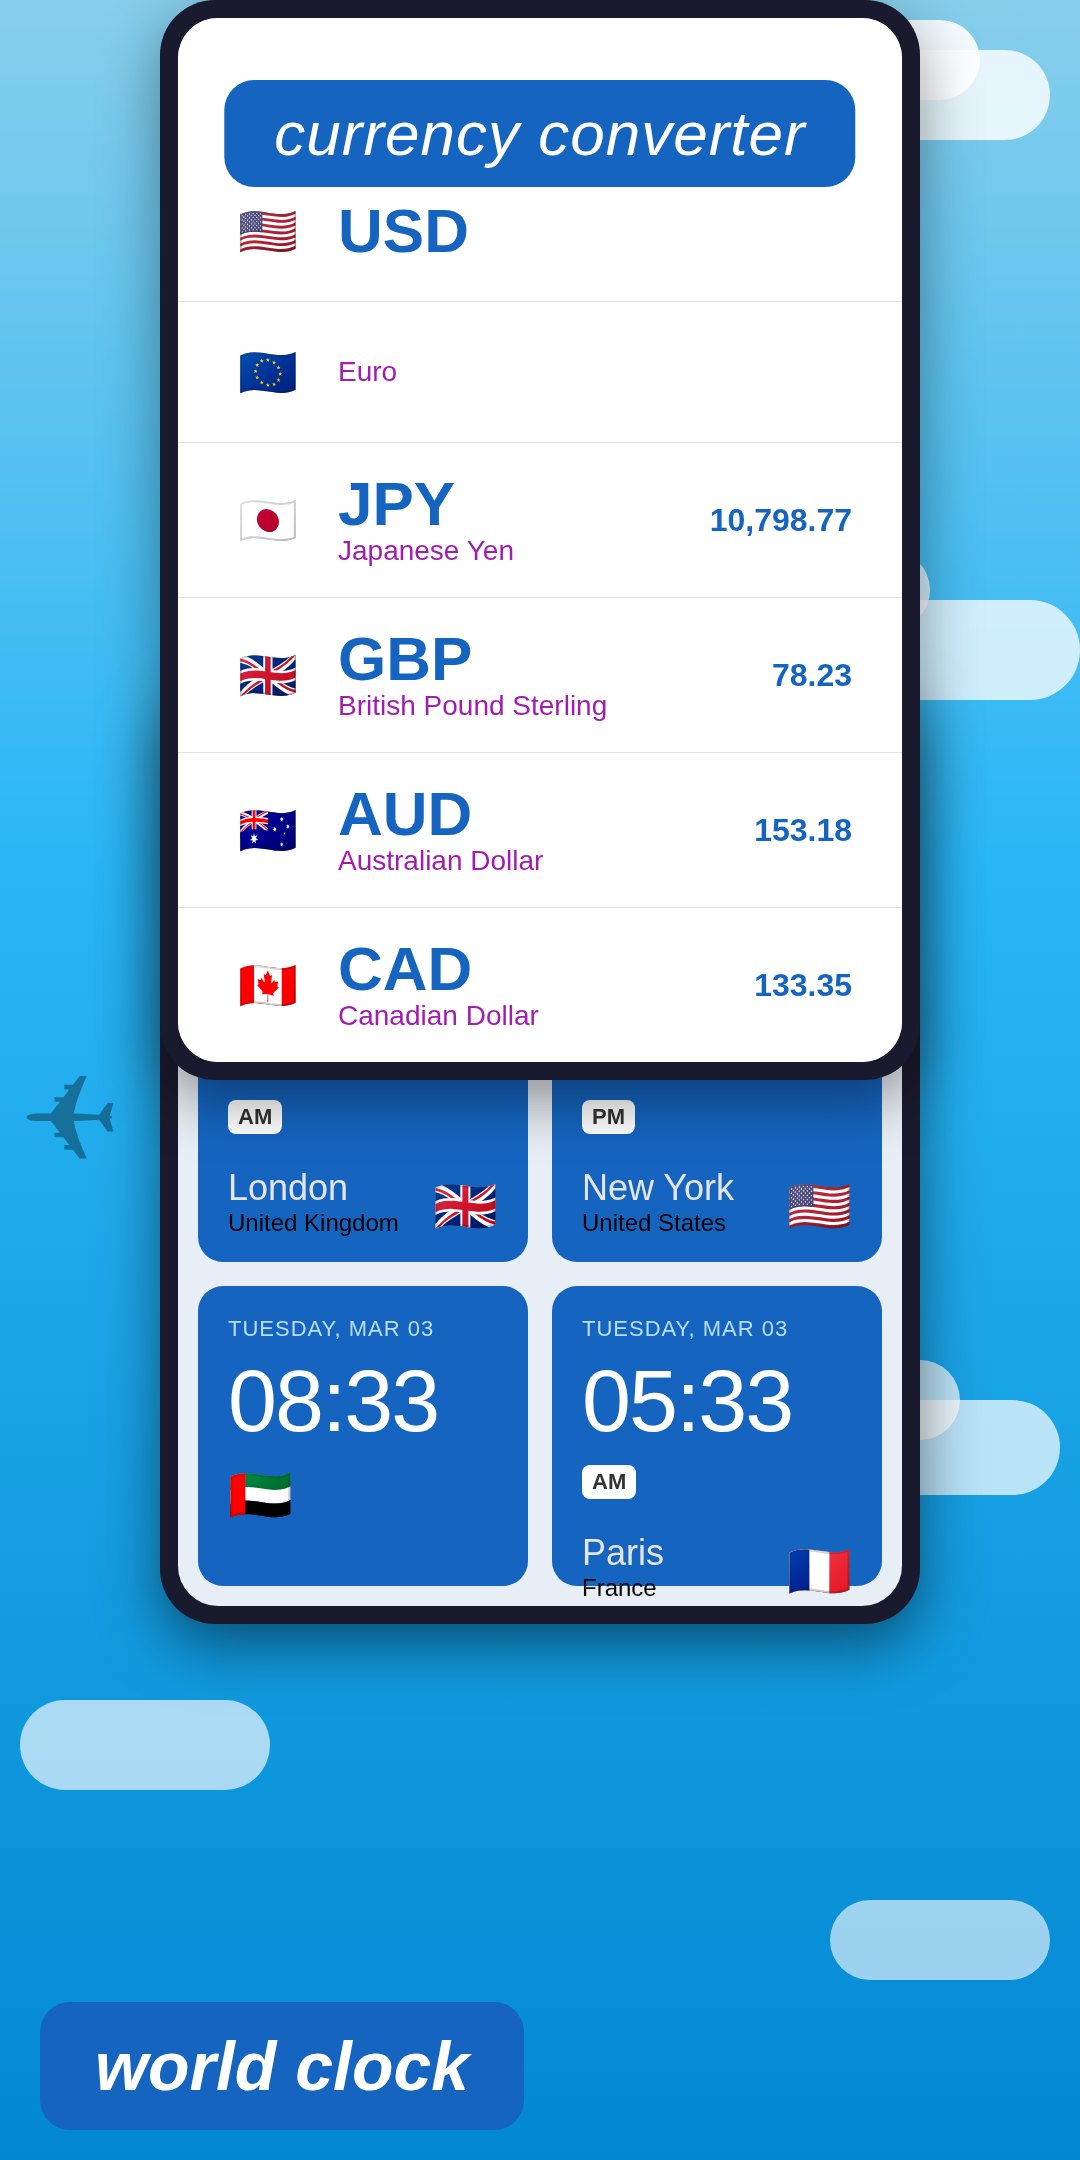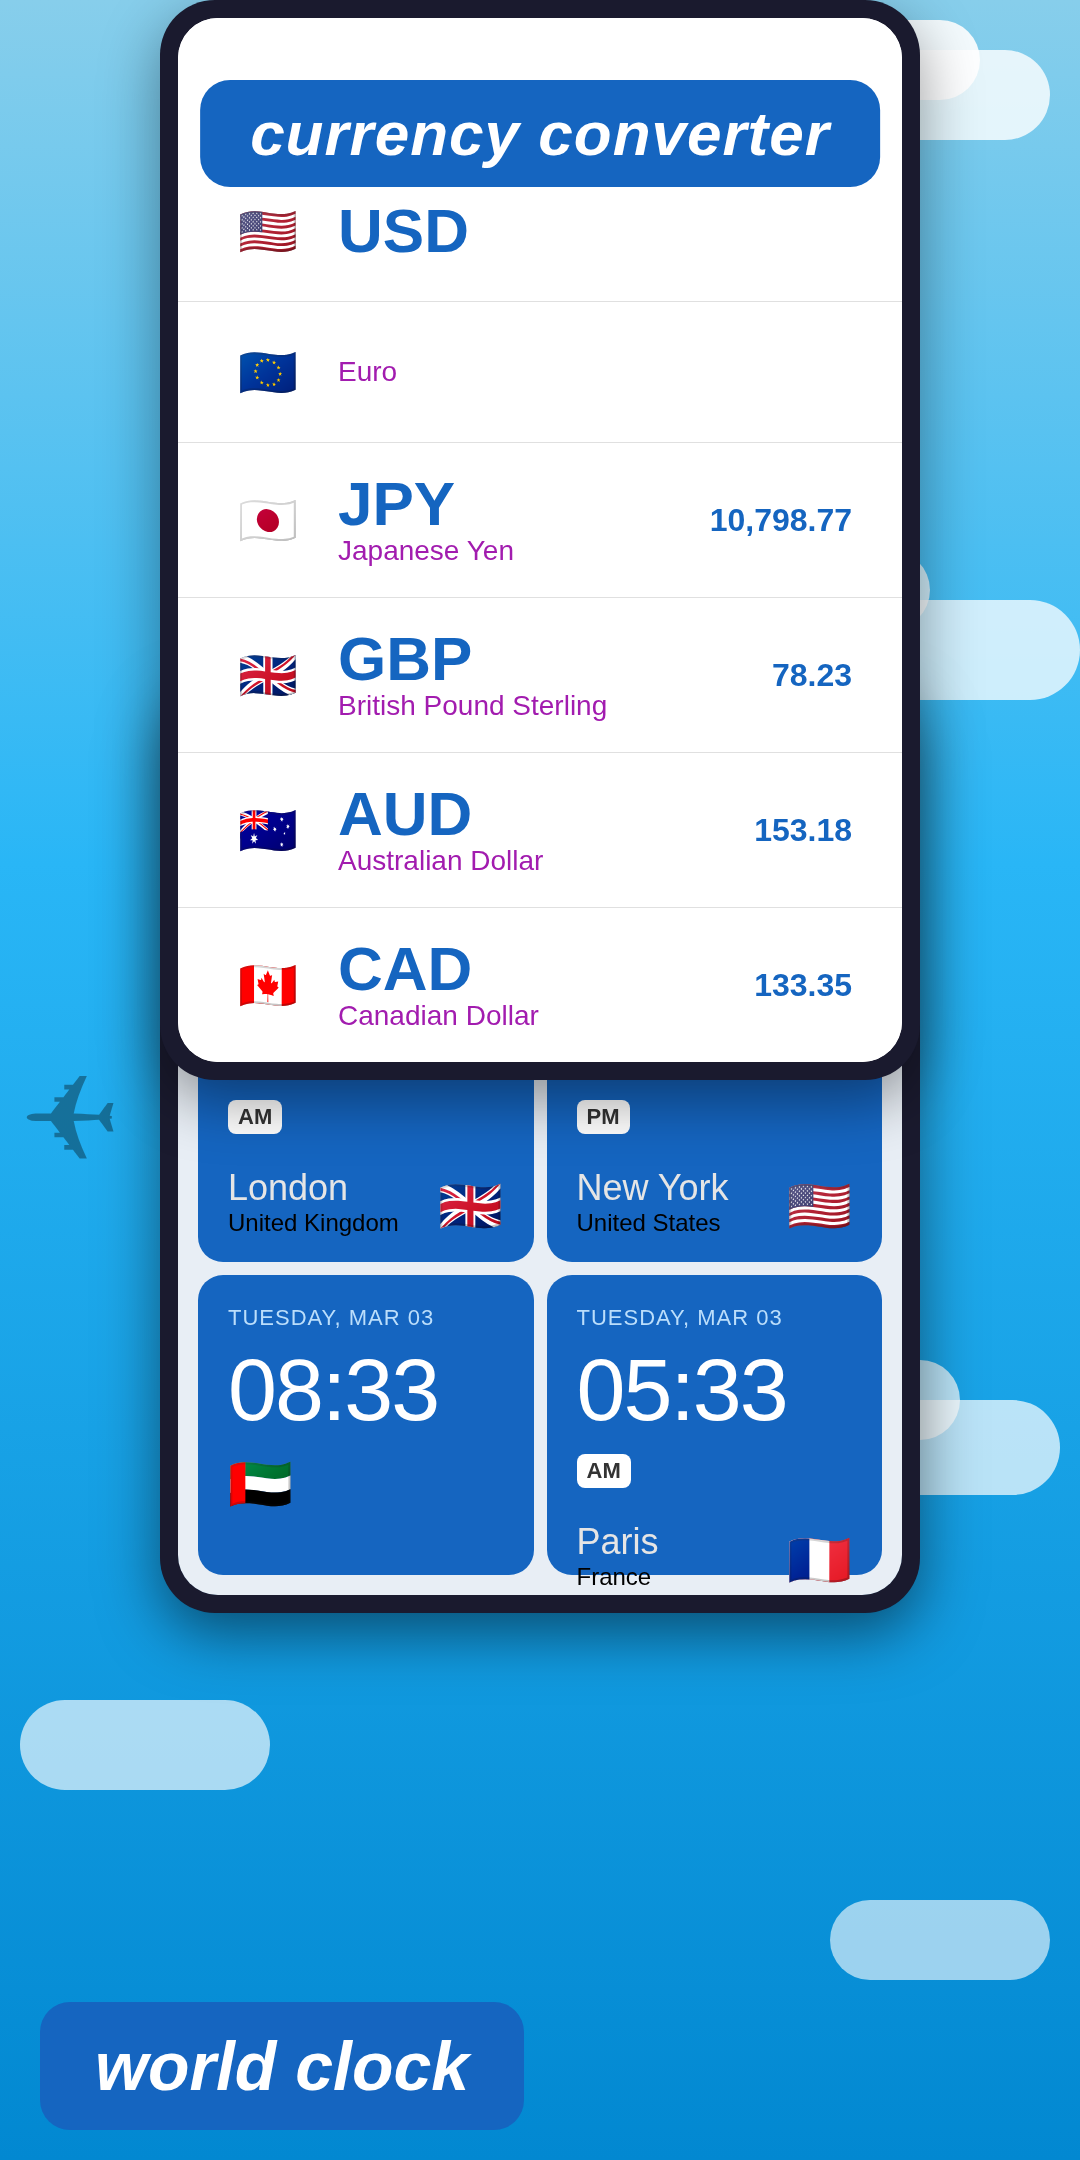--- a/index.html
+++ b/index.html
@@ -49,21 +49,21 @@
       background: #1565c0;
       border-radius: 30px;
       padding: 18px 50px;
       z-index: 10;
       white-space: nowrap;
     }
 
     .currency-label-text {
       color: white;
       font-size: 62px;
-      font-weight: 700;
+      font-weight: 400;
       font-style: italic;
       letter-spacing: 1px;
       text-align: right;
     }
 
     .currency-header {
       padding: 40px 50px 20px;
       background: white;
     }
 
@@ -209,21 +209,21 @@
 
     .edit-icon {
       margin-left: auto;
       color: white;
       font-size: 38px;
     }
 
     .clock-grid {
       display: grid;
       grid-template-columns: 1fr 1fr;
-      gap: 13px;
+      gap: 24px;
       padding: 20px;
       background: #e8eef5;
     }
 
     .clock-card {
       background: #1565c0;
       border-radius: 25px;
       padding: 30px 30px 25px;
       color: white;
       min-height: 280px;

